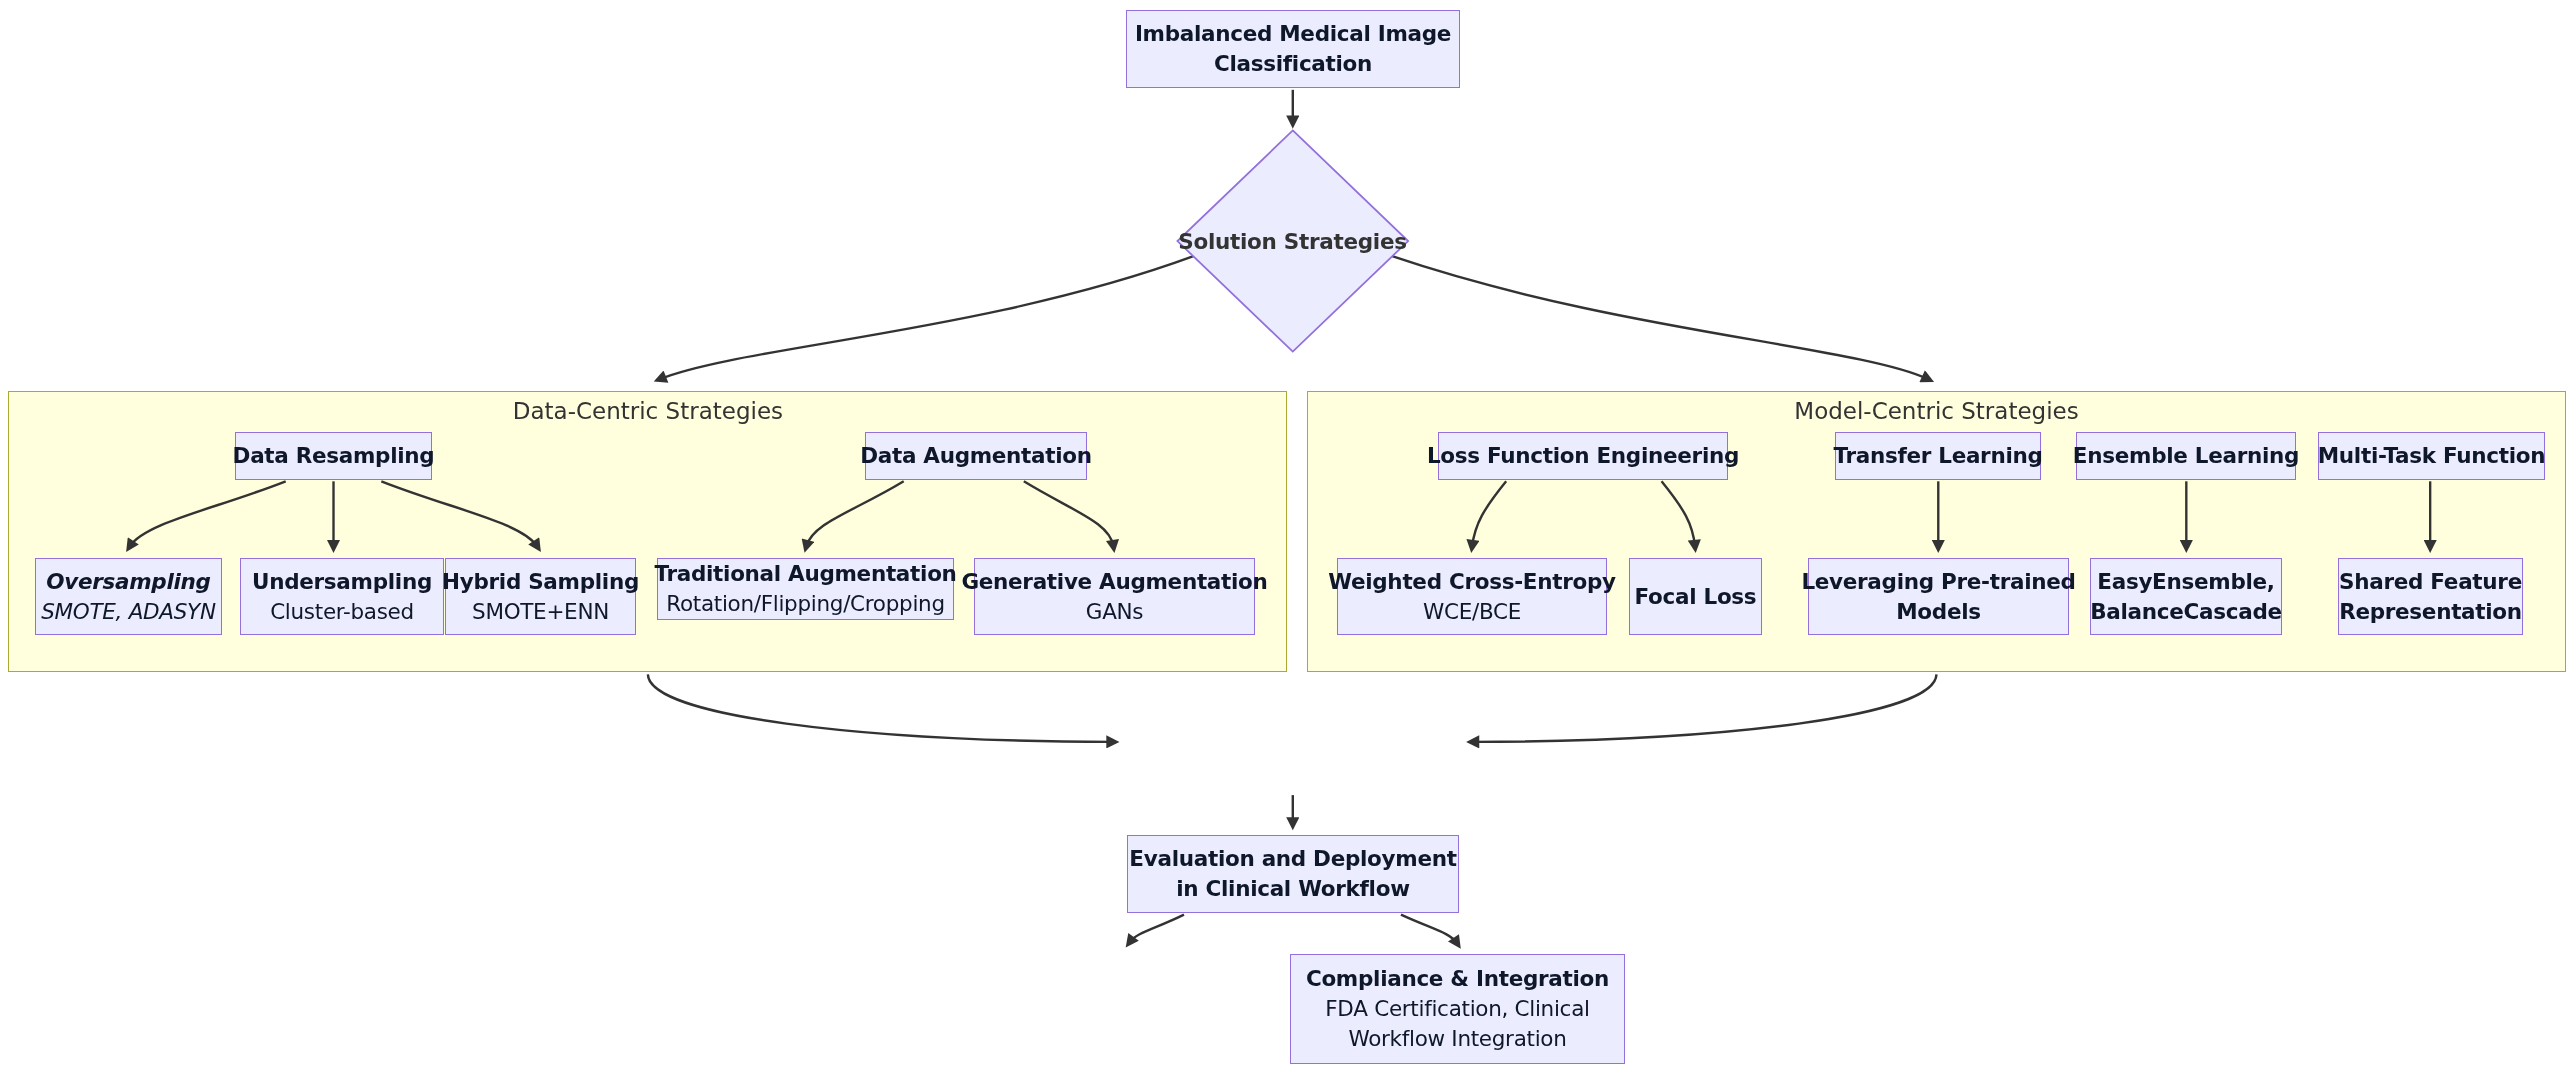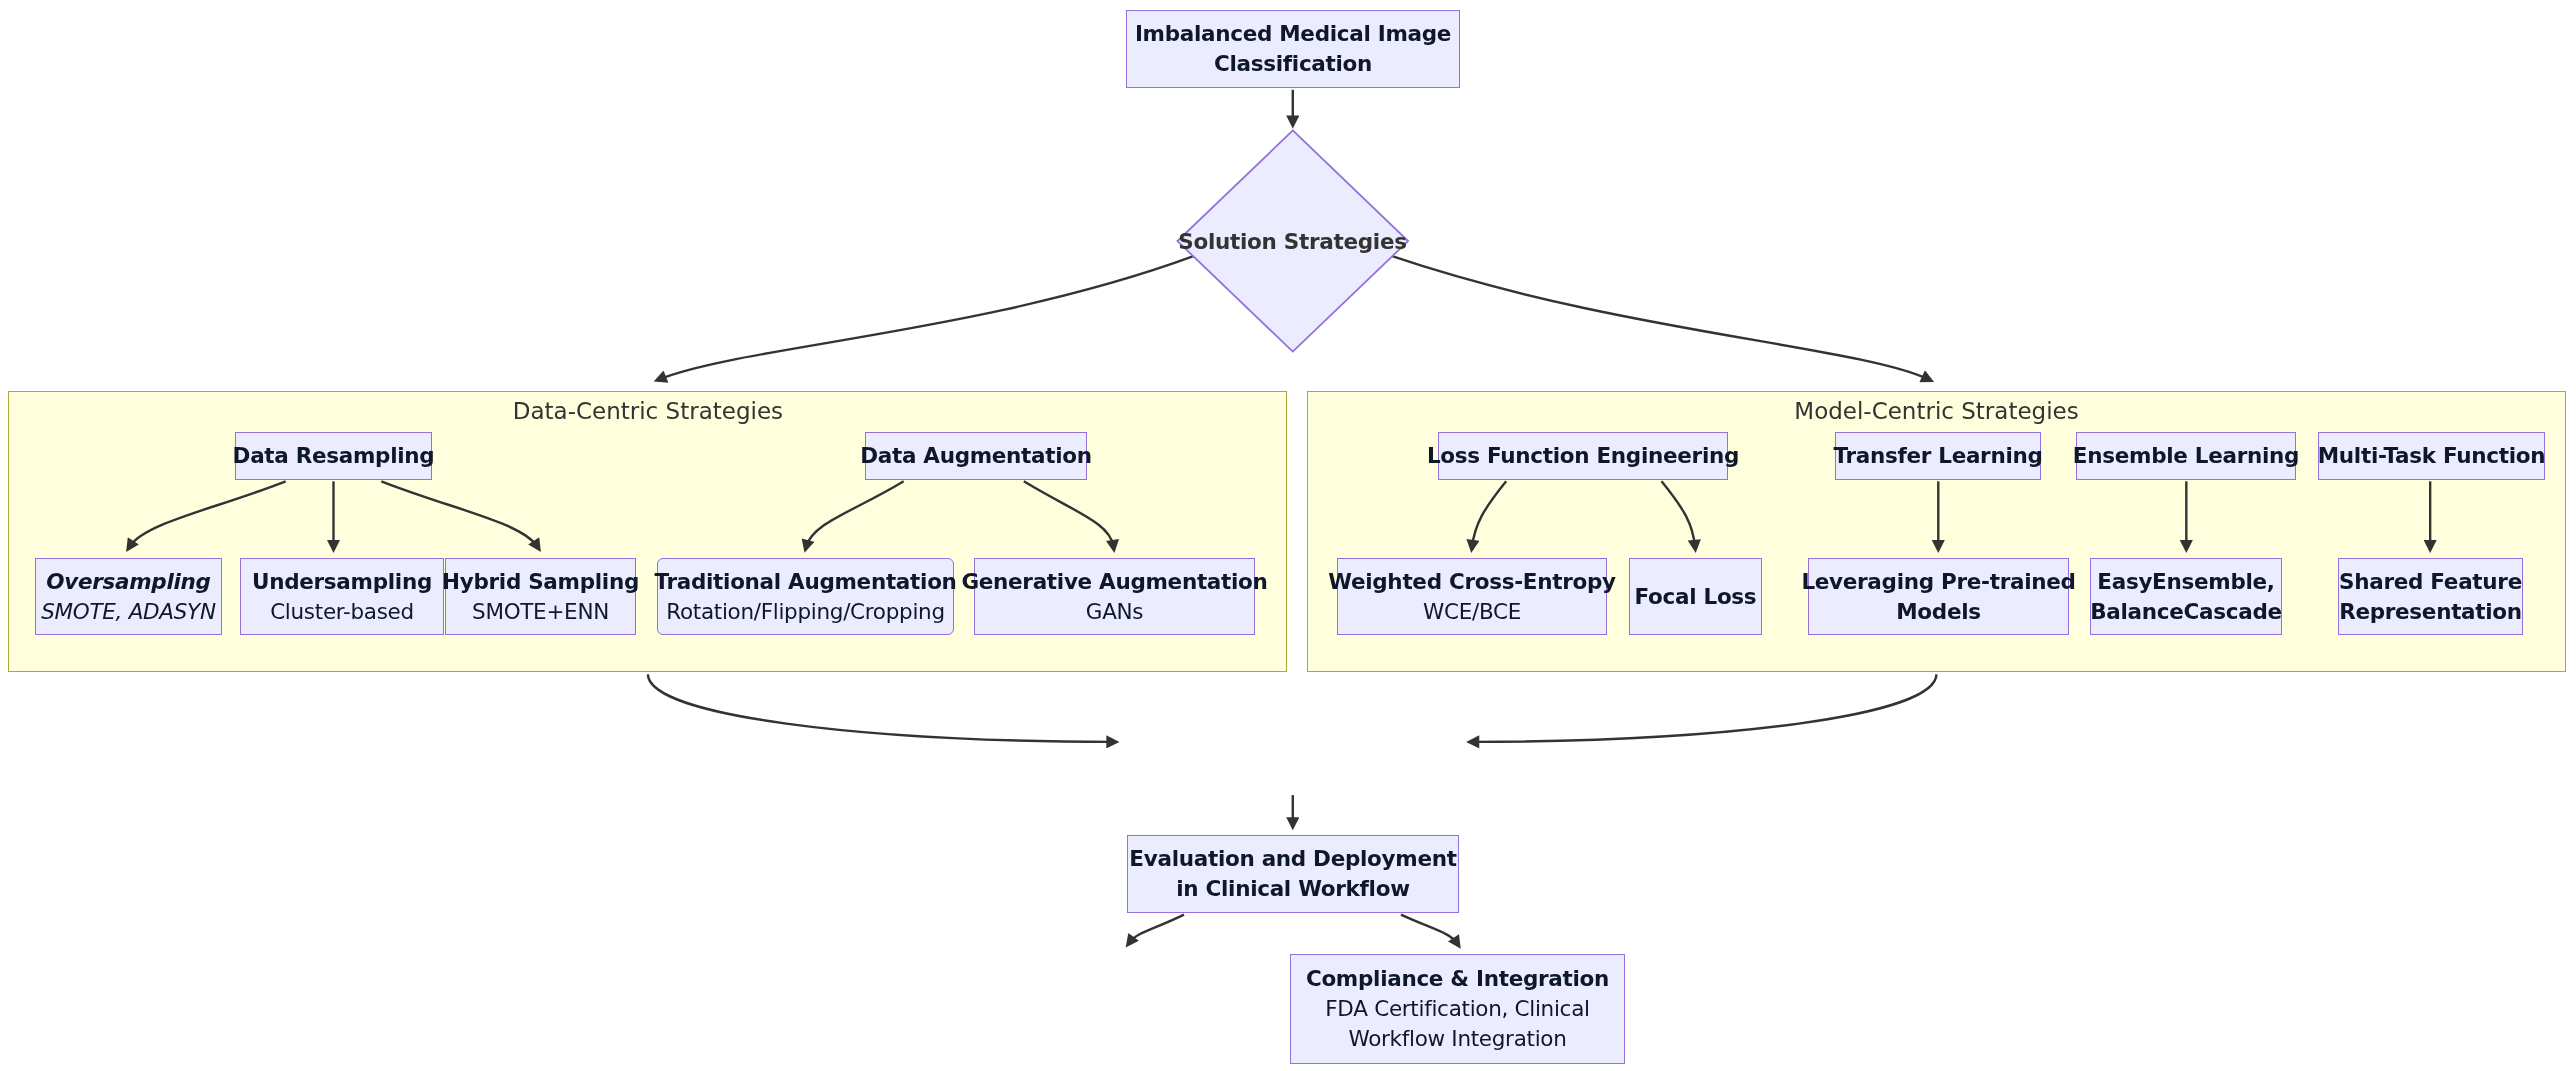--- a/index.html
+++ b/index.html
@@ -43,21 +43,21 @@
   }
   .node span{display:block;white-space:nowrap;}
   .b{font-weight:700;}
   .r{font-weight:400;}
   #node-root{left:1126px;top:9.6px;width:334px;height:78px;}
   #node-data-resampling{left:235px;top:432px;width:197px;height:48px;}
   #node-data-augmentation{left:853px;top:432px;width:222px;height:48px;margin-left:12px;}
   #node-oversampling{left:35px;top:558px;width:187px;height:77px;font-style:italic;}
   #node-undersampling{left:240px;top:558px;width:204px;height:77px;}
   #node-hybrid-sampling{left:445px;top:558px;width:191px;height:77px;}
-  #node-traditional-augmentation{left:657px;top:558px;width:297px;height:77px;border-radius:6px;}
+  #node-traditional-augmentation{left:657px;top:558px;width:297px;height:62px;}
   #node-generative-augmentation{left:974px;top:558px;width:281px;height:77px;}
   #node-loss-function-engineering{left:1438px;top:432px;width:290px;height:48px;}
   #node-transfer-learning{left:1835px;top:432px;width:206px;height:48px;}
   #node-ensemble-learning{left:2076px;top:432px;width:220px;height:48px;}
   #node-multi-task-learning{left:2318px;top:432px;width:227px;height:48px;}
   #node-weighted-cross-entropy{left:1337px;top:558px;width:270px;height:77px;}
   #node-focal-loss{left:1629px;top:558px;width:133px;height:77px;}
   #node-pretrained-models{left:1808px;top:558px;width:261px;height:77px;}
   #node-easy-ensemble{left:2090px;top:558px;width:192px;height:77px;}
   #node-shared-feature{left:2338px;top:558px;width:185px;height:77px;}

